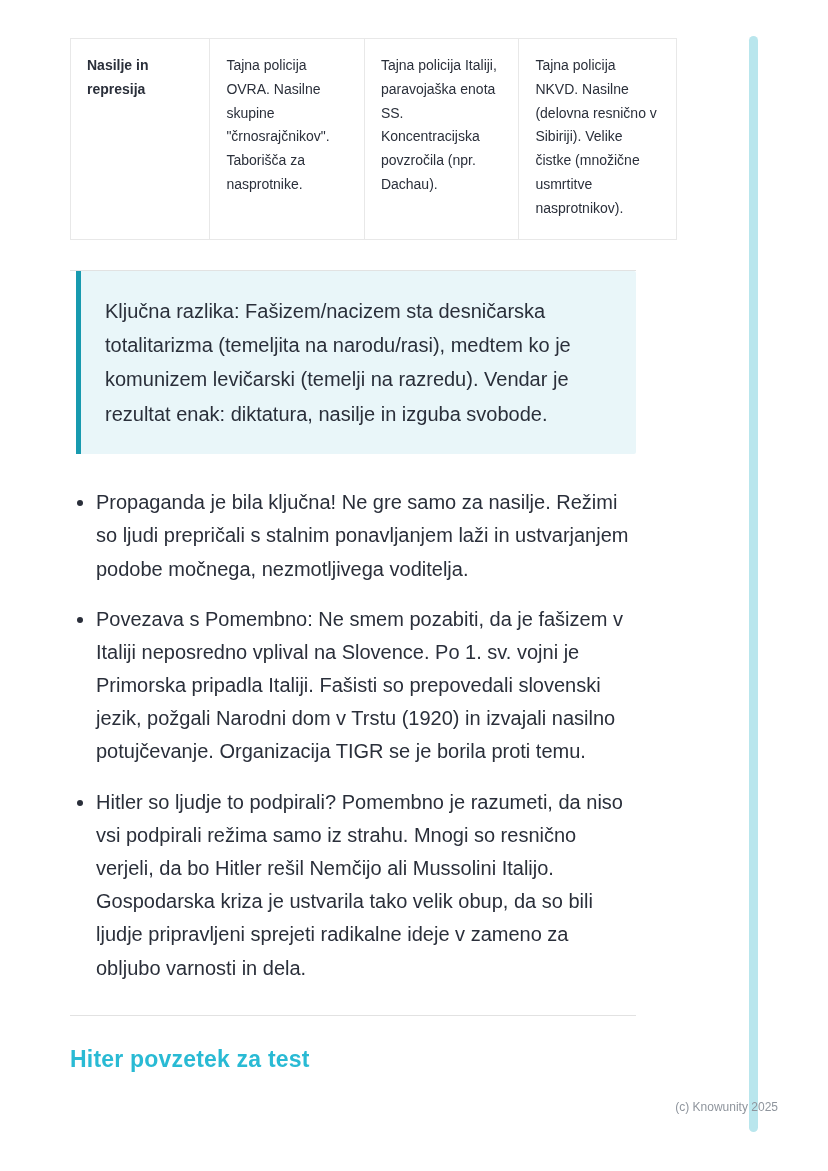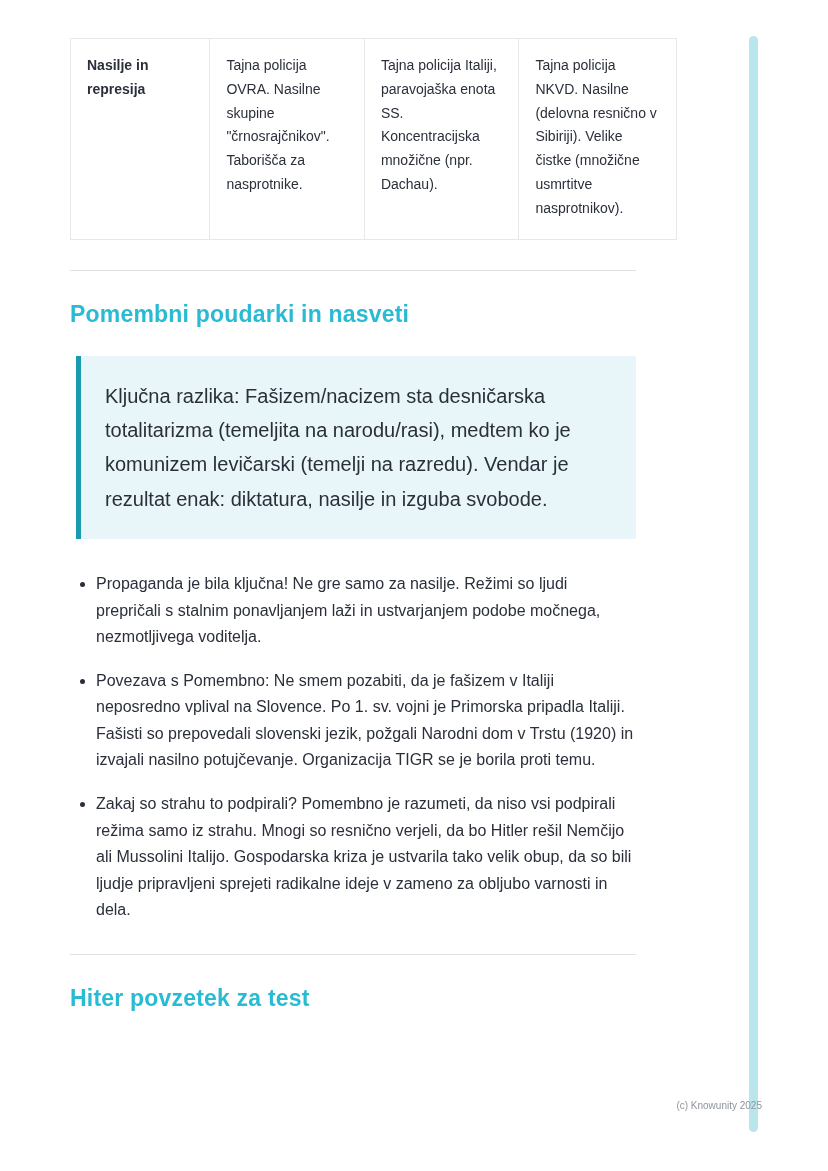--- a/index.html
+++ b/index.html
@@ -46,71 +46,70 @@
     margin: 0 0 32px 6px;
     width: 560px;
     background: #e9f6f9;
     border-left: 5px solid #189aaf;
     padding: 23px 26px 23px 24px;
     border-radius: 0 2px 2px 0;
   }
   .callout p { font-size: 20px; line-height: 1.72; }
 
   ul.bullets { width: 566px; padding-left: 26px; list-style: disc; }
-  ul.bullets li { font-size: 16px; line-height: 1.66; margin-bottom: 17px; }
+  ul.bullets li { font-size: 20px; line-height: 1.66; margin-bottom: 17px; }
   ul.bullets li:last-child { margin-bottom: 0; }
 
   .b { font-weight: 400; }
 
   .scrollbar {
     position: absolute;
     top: 36px; right: 70px;
     width: 9px; height: 1096px;
     background: #b9e6ed;
     border-radius: 6px;
     z-index: 1;
   }
   .copyright {
     position: absolute;
-    top: 1100px; right: 66px;
-    font-size: 10px;
+    top: 1100px; right: 50px;
+    font-size: 12px;
     color: #8f959d;
     z-index: 2;
   }
 </style>
 </head>
 <body>
 
 <div class="page">
 
   <div class="content">
 
     <table class="cmp">
       <tbody>
         <tr>
           <td class="rowhead">Nasilje in represija</td>
           <td class="c2"><span>Tajna policija </span><span class="b">OVRA</span><span>. Nasilne skupine "črnosrajčnikov". Taborišča za nasprotnike.</span></td>
-          <td class="c3"><span>Tajna policija </span><span class="b">Italiji</span><span>, paravojaška enota </span><span class="b">SS</span><span>. </span><span class="b">Koncentracijska množične</span><span> (npr. Dachau).</span></td>
+          <td class="c3"><span>Tajna policija </span><span class="b">Italiji</span><span>, paravojaška enota </span><span class="b">SS</span><span>. </span><span class="b">Koncentracijska povzročila</span><span> (npr. Dachau).</span></td>
           <td class="c4"><span>Tajna policija </span><span class="b">NKVD</span><span>. </span><span class="b">Nasilne</span><span> (delovna resnično v Sibiriji). </span><span class="b">Velike čistke</span><span> (množične usmrtitve nasprotnikov).</span></td>
         </tr>
       </tbody>
     </table>
 
     <hr class="divider">
 
-    <h2 class="section-title">Pomembni poudarki in nasveti</h2>
 
     <div class="callout">
       <p><span class="b">Ključna razlika:</span><span> Fašizem/nacizem sta </span><span class="b">desničarska</span><span> totalitarizma (temeljita na narodu/rasi), medtem ko je komunizem </span><span class="b">levičarski</span><span> (temelji na razredu). Vendar je rezultat enak: diktatura, nasilje in izguba svobode.</span></p>
     </div>
 
     <ul class="bullets">
       <li><span class="b">Propaganda je bila ključna!</span><span> Ne gre samo za nasilje. Režimi so ljudi prepričali s stalnim ponavljanjem laži in ustvarjanjem podobe močnega, nezmotljivega voditelja.</span></li>
       <li><span class="b">Povezava s Pomembno:</span><span> Ne smem pozabiti, da je fašizem v Italiji neposredno vplival na Slovence. Po 1. sv. vojni je Primorska pripadla Italiji. Fašisti so prepovedali slovenski jezik, požgali Narodni dom v Trstu (1920) in izvajali nasilno potujčevanje. Organizacija TIGR se je borila proti temu.</span></li>
-      <li><span class="b">Zakaj so strahu to podpirali?</span><span> Pomembno je razumeti, da niso vsi podpirali režima samo iz strahu. Mnogi so resnično verjeli, da bo Hitler rešil Nemčijo ali Mussolini Italijo. Gospodarska kriza je ustvarila tako velik obup, da so bili ljudje pripravljeni sprejeti radikalne ideje v zameno za obljubo varnosti in dela.</span></li>
+      <li><span class="b">Hitler so ljudje to podpirali?</span><span> Pomembno je razumeti, da niso vsi podpirali režima samo iz strahu. Mnogi so resnično verjeli, da bo Hitler rešil Nemčijo ali Mussolini Italijo. Gospodarska kriza je ustvarila tako velik obup, da so bili ljudje pripravljeni sprejeti radikalne ideje v zameno za obljubo varnosti in dela.</span></li>
     </ul>
 
     <hr class="divider">
 
     <h2 class="section-title">Hiter povzetek za test</h2>
 
 
   </div>
 
   <div class="scrollbar"></div>

